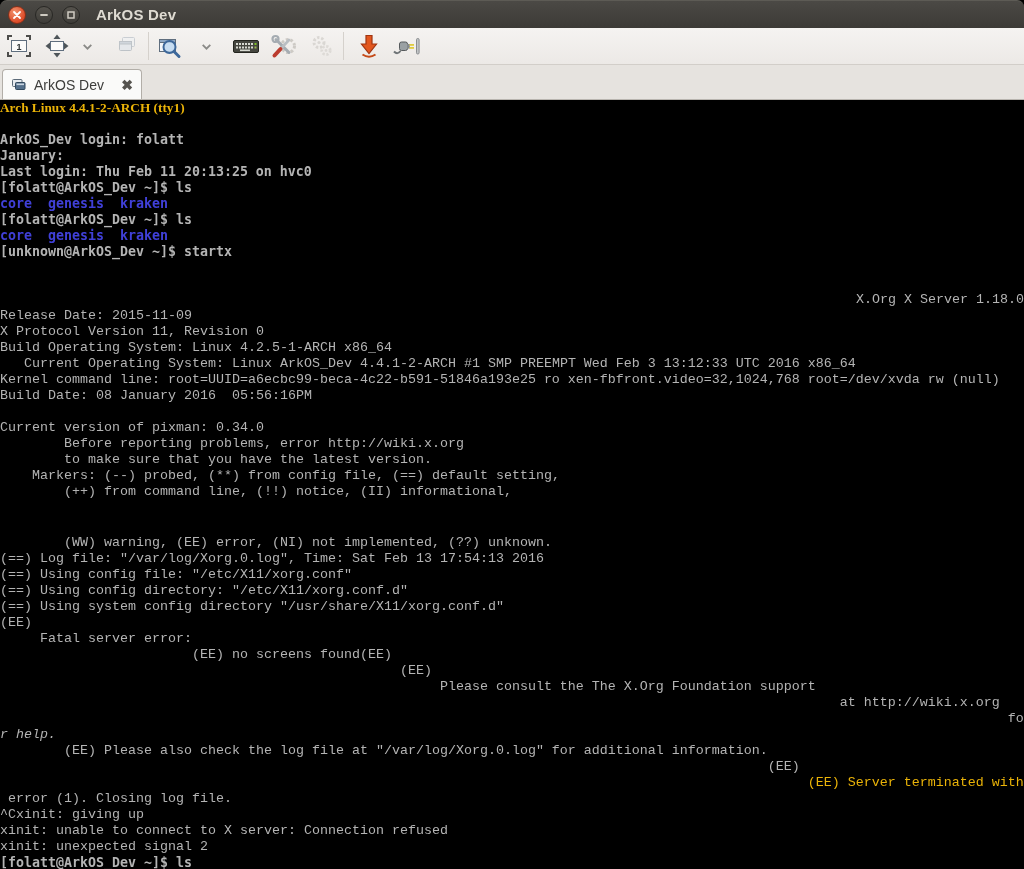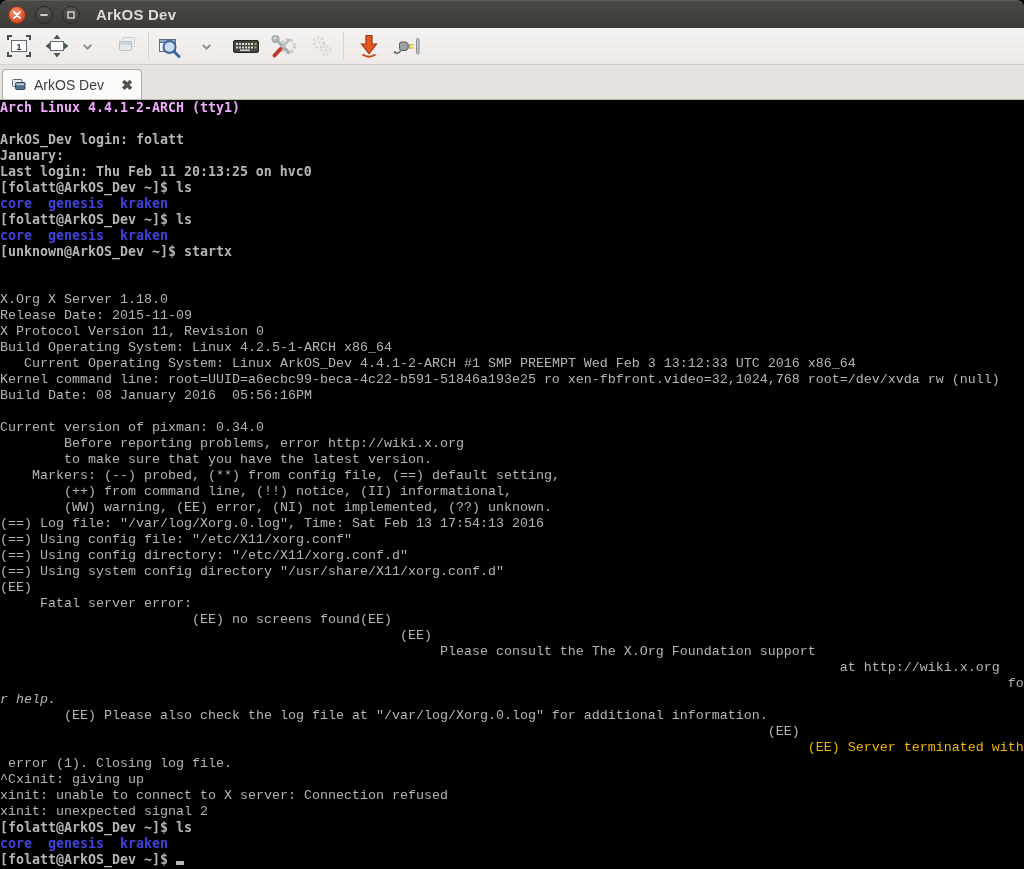--- a/index.html
+++ b/index.html
@@ -174,46 +174,46 @@
         <rect x="1.5" y="2.5" width="9.5" height="7" rx="1" fill="#e8ecf0" stroke="#5c6b79"></rect>
         <rect x="4.5" y="5.5" width="9.5" height="7" rx="1" fill="#55708b" stroke="#32495e"></rect>
         <rect x="5.5" y="6.5" width="7.5" height="1.6" fill="#c9d6e2"></rect>
       </svg>
       <span class="tab-label">ArkOS Dev</span>
       <span class="tab-close">✖</span>
     </div>
   </div>
 
   <div class="terminal">
-      <div class="tl f-vga" style="color: #f0abfc;">Arch Linux 4.4.1-2-ARCH (tty1)</div>
+      <div class="tl f-vga" style="color: #eab308; font-family: Liberation Serif, serif;">Arch Linux 4.4.1-2-ARCH (tty1)</div>
       <div class="tl f-vga" style="color: rgb(180, 180, 180);"></div>
       <div class="tl f-vga" style="color: rgb(180, 180, 180);">ArkOS_Dev login: folatt</div>
       <div class="tl f-vga" style="color: rgb(180, 180, 180);">January:</div>
       <div class="tl f-vga" style="color: rgb(180, 180, 180);">Last login: Thu Feb 11 20:13:25 on hvc0</div>
       <div class="tl f-vga" style="color: rgb(180, 180, 180);">[folatt@ArkOS_Dev ~]$ ls</div>
       <div class="tl f-vga" style="color: rgb(64, 64, 216);">core  genesis  kraken</div>
       <div class="tl f-vga" style="color: rgb(180, 180, 180);">[folatt@ArkOS_Dev ~]$ ls</div>
       <div class="tl f-vga" style="color: rgb(64, 64, 216);">core  genesis  kraken</div>
       <div class="tl f-vga" style="color: rgb(180, 180, 180);">[unknown@ArkOS_Dev ~]$ startx</div>
       <div class="tl f-vga" style="color: rgb(180, 180, 180);"></div>
       <div class="tl f-vga" style="color: rgb(180, 180, 180);"></div>
-      <div class="tl f-fix" style="color: rgb(180, 180, 180);">X.Org X Server 1.18.0</div>
+      <div class="tl f-fix" style="color: rgb(180, 180, 180); text-align: right;">X.Org X Server 1.18.0</div>
       <div class="tl f-fix" style="color: rgb(180, 180, 180);">Release Date: 2015-11-09</div>
       <div class="tl f-fix" style="color: rgb(180, 180, 180);">X Protocol Version 11, Revision 0</div>
       <div class="tl f-fix" style="color: rgb(180, 180, 180);">Build Operating System: Linux 4.2.5-1-ARCH x86_64</div>
       <div class="tl f-fix" style="color: rgb(180, 180, 180); padding-left: 24px;">Current Operating System: Linux ArkOS_Dev 4.4.1-2-ARCH #1 SMP PREEMPT Wed Feb 3 13:12:33 UTC 2016 x86_64</div>
       <div class="tl f-fix" style="color: rgb(180, 180, 180);">Kernel command line: root=UUID=a6ecbc99-beca-4c22-b591-51846a193e25 ro xen-fbfront.video=32,1024,768 root=/dev/xvda rw (null)</div>
       <div class="tl f-fix" style="color: rgb(180, 180, 180);">Build Date: 08 January 2016  05:56:16PM</div>
       <div class="tl f-fix" style="color: rgb(180, 180, 180);"></div>
       <div class="tl f-fix" style="color: rgb(180, 180, 180);">Current version of pixman: 0.34.0</div>
       <div class="tl f-fix" style="color: rgb(180, 180, 180);">        Before reporting problems, error http://wiki.x.org</div>
       <div class="tl f-fix" style="color: rgb(180, 180, 180);">        to make sure that you have the latest version.</div>
       <div class="tl f-fix" style="color: rgb(180, 180, 180); padding-left: 32px;">Markers: (--) probed, (**) from config file, (==) default setting,</div>
       <div class="tl f-fix" style="color: rgb(180, 180, 180);">        (++) from command line, (!!) notice, (II) informational,</div>
-      <div class="tl f-fix" style="color: rgb(180, 180, 180);">        (WW) warning, (EE) error, (NI) not implemented, (??) unknown.</div>
+      <div class="tl f-fix" style="color: rgb(180, 180, 180); margin-top: 35px;">        (WW) warning, (EE) error, (NI) not implemented, (??) unknown.</div>
       <div class="tl f-fix" style="color: rgb(180, 180, 180);">(==) Log file: "/var/log/Xorg.0.log", Time: Sat Feb 13 17:54:13 2016</div>
       <div class="tl f-fix" style="color: rgb(180, 180, 180);">(==) Using config file: "/etc/X11/xorg.conf"</div>
       <div class="tl f-fix" style="color: rgb(180, 180, 180);">(==) Using config directory: "/etc/X11/xorg.conf.d"</div>
       <div class="tl f-fix" style="color: rgb(180, 180, 180);">(==) Using system config directory "/usr/share/X11/xorg.conf.d"</div>
       <div class="tl f-fix" style="color: rgb(180, 180, 180);">(EE) </div>
       <div class="tl f-fix" style="color: rgb(180, 180, 180);">     Fatal server error:</div>
       <div class="tl f-fix" style="color: rgb(180, 180, 180);">                        (EE) no screens found(EE) </div>
       <div class="tl f-fix" style="color: rgb(180, 180, 180);">                                                  (EE) </div>
       <div class="tl f-fix" style="color: rgb(180, 180, 180);">                                                       Please consult the The X.Org Foundation support</div>
       <div class="tl f-fix" style="color: rgb(180, 180, 180);">                                                                                                         at http://wiki.x.org</div>

